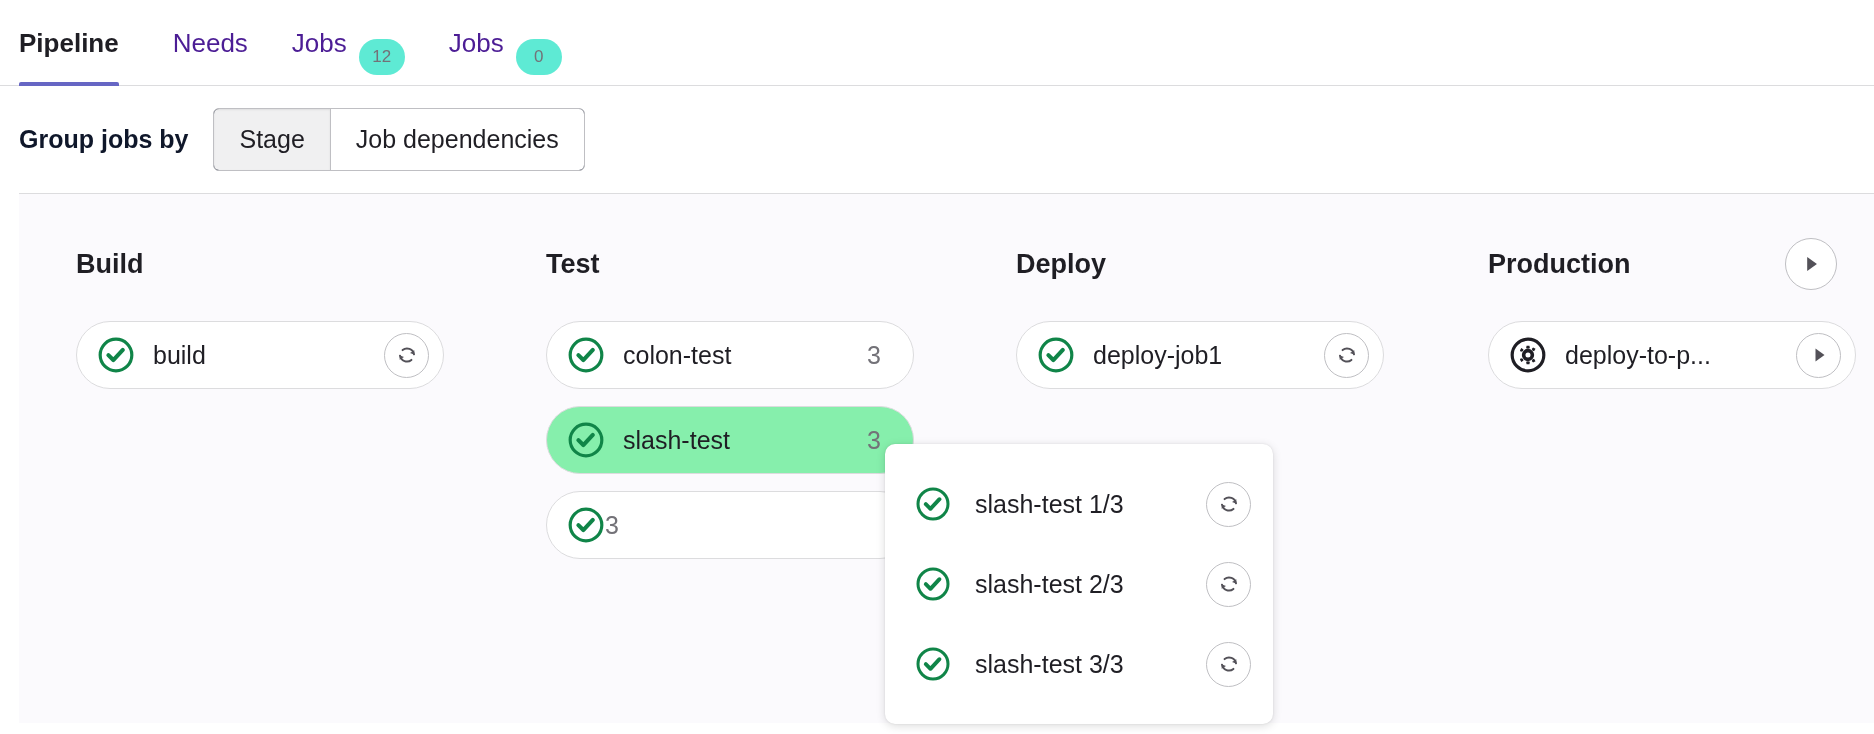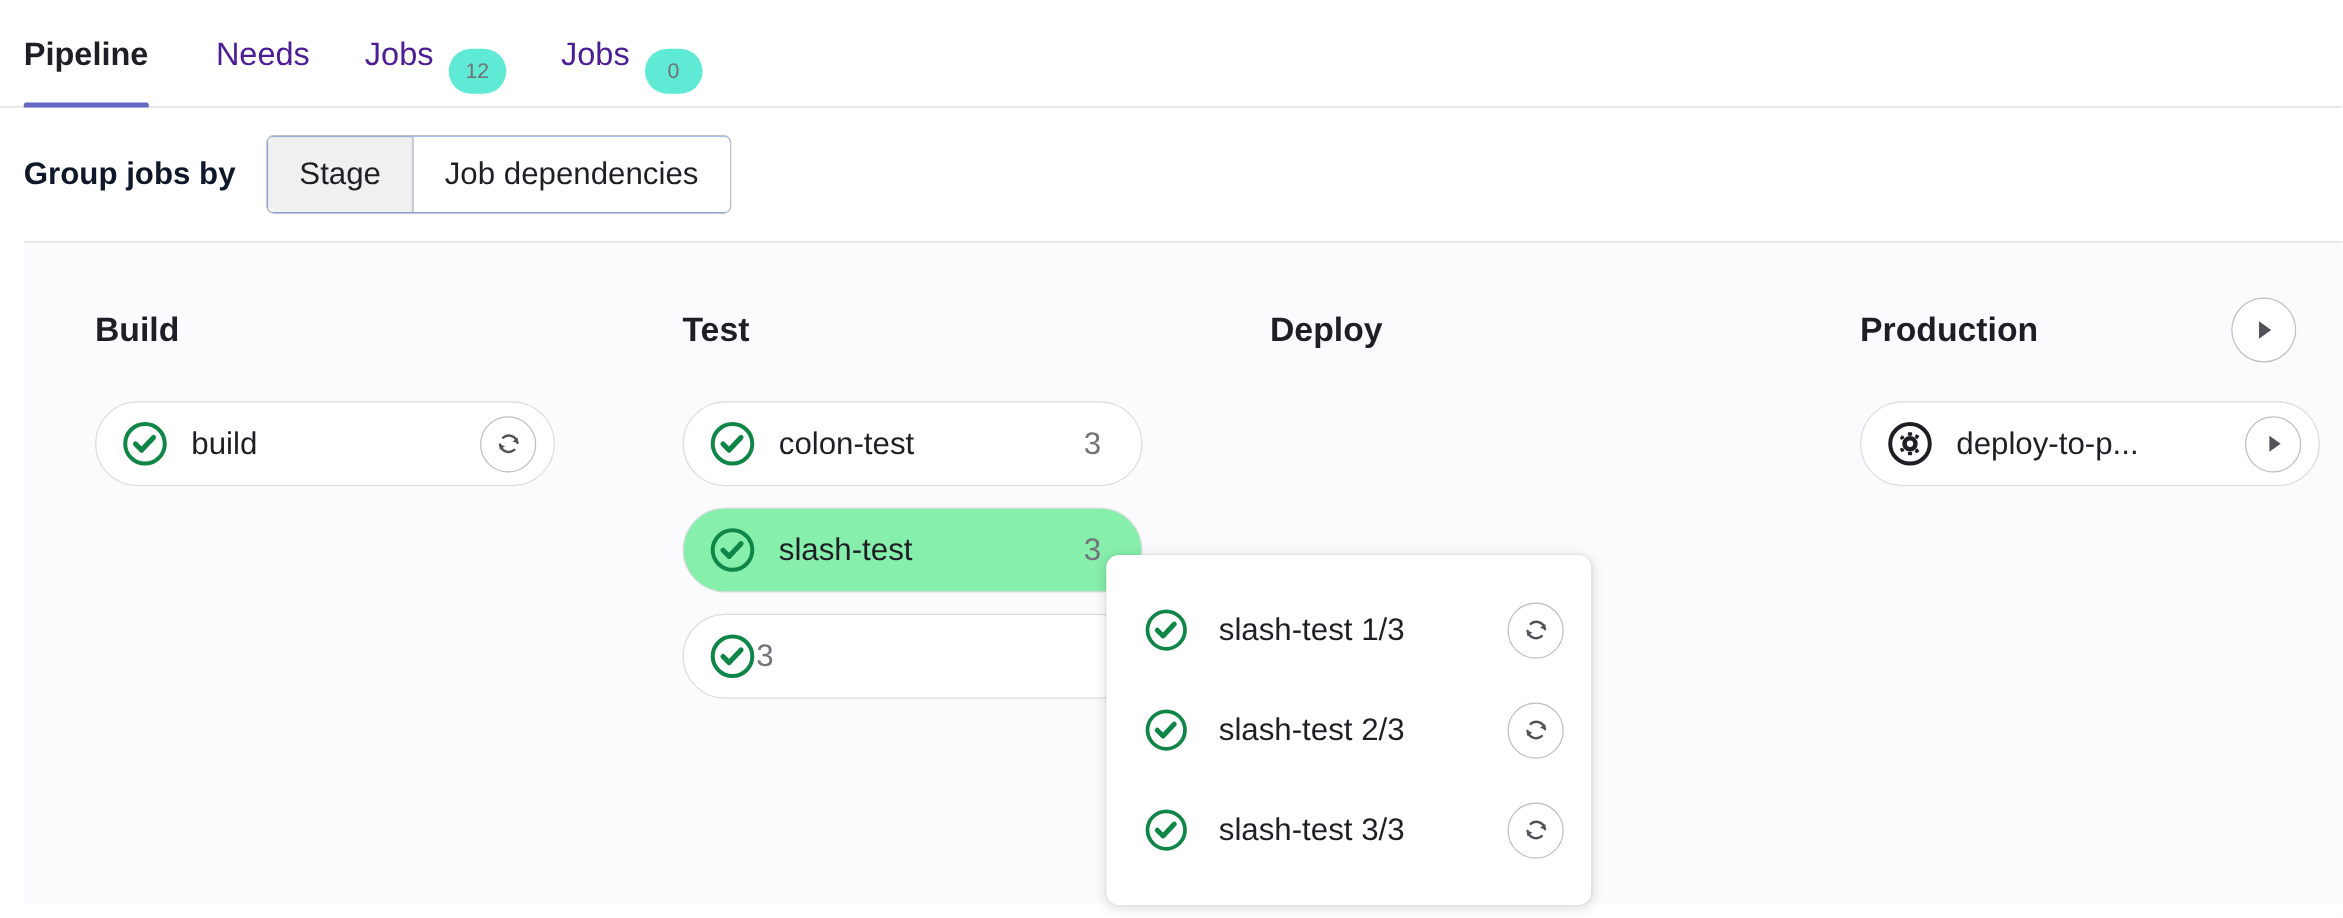--- a/index.html
+++ b/index.html
@@ -95,21 +95,21 @@
     font-weight: 700;
     color: #0f172a;
     white-space: nowrap;
   }
 
   .segmented {
     display: inline-flex;
     border: 1px solid #bfbfc3;
     border-radius: 6px;
     overflow: hidden;
-    background: #1d4ed8;
+    background: #0f172a;
   }
 
   .seg-btn {
     font-family: inherit;
     font-size: 25px;
     line-height: 1;
     color: #1f1e24;
     background: #ffffff;
     border: none;
     padding: 18px 25px;
@@ -358,20 +358,41 @@
                   <path d="M7.2 12.1l3.1 3.1 6-6.4" fill="none" stroke="#108548" stroke-width="2.6" stroke-linecap="round" stroke-linejoin="round"></path>
                 </svg>
               </span>
               <span class="job-count">3</span>
             </div>
           </div>
         </div>
         <div class="stage">
           <div class="stage-head">
             <span class="stage-title">Deploy</span>
+          </div>
+          <div class="jobs">
+            <div class="job-card">
+              <span class="job-status">
+                <svg width="38" height="38" viewBox="0 0 24 24" aria-hidden="true">
+                  <circle cx="12" cy="12" r="10" fill="none" stroke="#108548" stroke-width="2"></circle>
+                  <path d="M7.2 12.1l3.1 3.1 6-6.4" fill="none" stroke="#108548" stroke-width="2.6" stroke-linecap="round" stroke-linejoin="round"></path>
+                </svg>
+              </span>
+              <span class="job-name">deploy-job1</span>
+              <button class="round-btn small">
+                <span>
+                  <svg width="24" height="24" viewBox="0 0 24 24" aria-hidden="true">
+                    <path d="M19 11.3A7 7 0 007.6 7.1" fill="none" stroke="#535158" stroke-width="2" stroke-linecap="round"></path>
+                    <path d="M5 12.7a7 7 0 0011.4 4.2" fill="none" stroke="#535158" stroke-width="2" stroke-linecap="round"></path>
+                    <path d="M19.4 7.2l-.4 4.3-4-1.4z" fill="#535158"></path>
+                    <path d="M4.6 16.8l.4-4.3 4 1.4z" fill="#535158"></path>
+                  </svg>
+                </span>
+              </button>
+            </div>
           </div>
         </div>
         <div class="stage production">
           <div class="stage-head">
             <span class="stage-title">Production</span>
             <button class="round-btn">
               <span>
                 <svg width="26" height="26" viewBox="0 0 24 24" aria-hidden="true">
                   <path d="M8.5 5.6l9 6.4-9 6.4z" fill="#535158"></path>
                 </svg>

